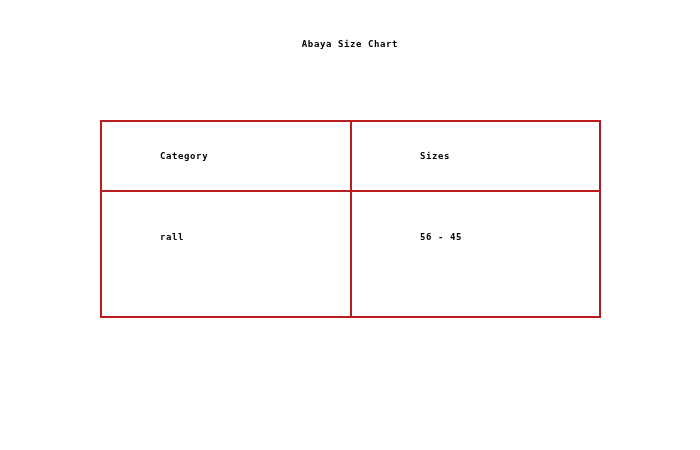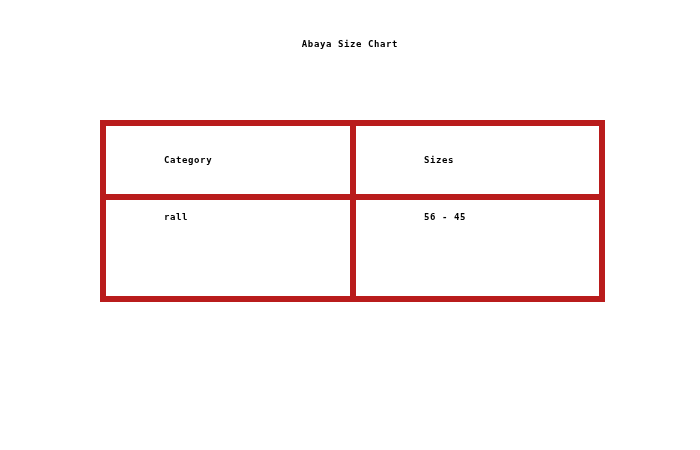--- a/index.html
+++ b/index.html
@@ -32,38 +32,38 @@
   }
   .size-table {
     position: absolute;
     left: 100px;
     top: 120px;
     width: 499px;
     border-collapse: collapse;
     table-layout: fixed;
   }
   .size-table td {
-    border: 6px solid #b91c1c;
+    border: 2px solid #b91c1c;
     height: 68px;
     vertical-align: middle;
     padding: 0 0 0 58px;
     font-size: 9px;
     font-weight: bold;
     letter-spacing: 0.6px;
   }
   .size-table td.col-sizes {
     padding-left: 68px;
     margin-left: 25px;
   }
   .size-table col.c1 { width: 250px; }
   .size-table col.c2 { width: 249px; }
   .size-table tr.row-last td {
     height: 84px;
     vertical-align: top;
-    padding-top: 12px;
+    padding-top: 40px;
   }
 </style>
 </head>
 <body>
 
 <div class="page">
 
   <div class="chart-title">Abaya Size Chart</div>
 
   <table class="size-table">

